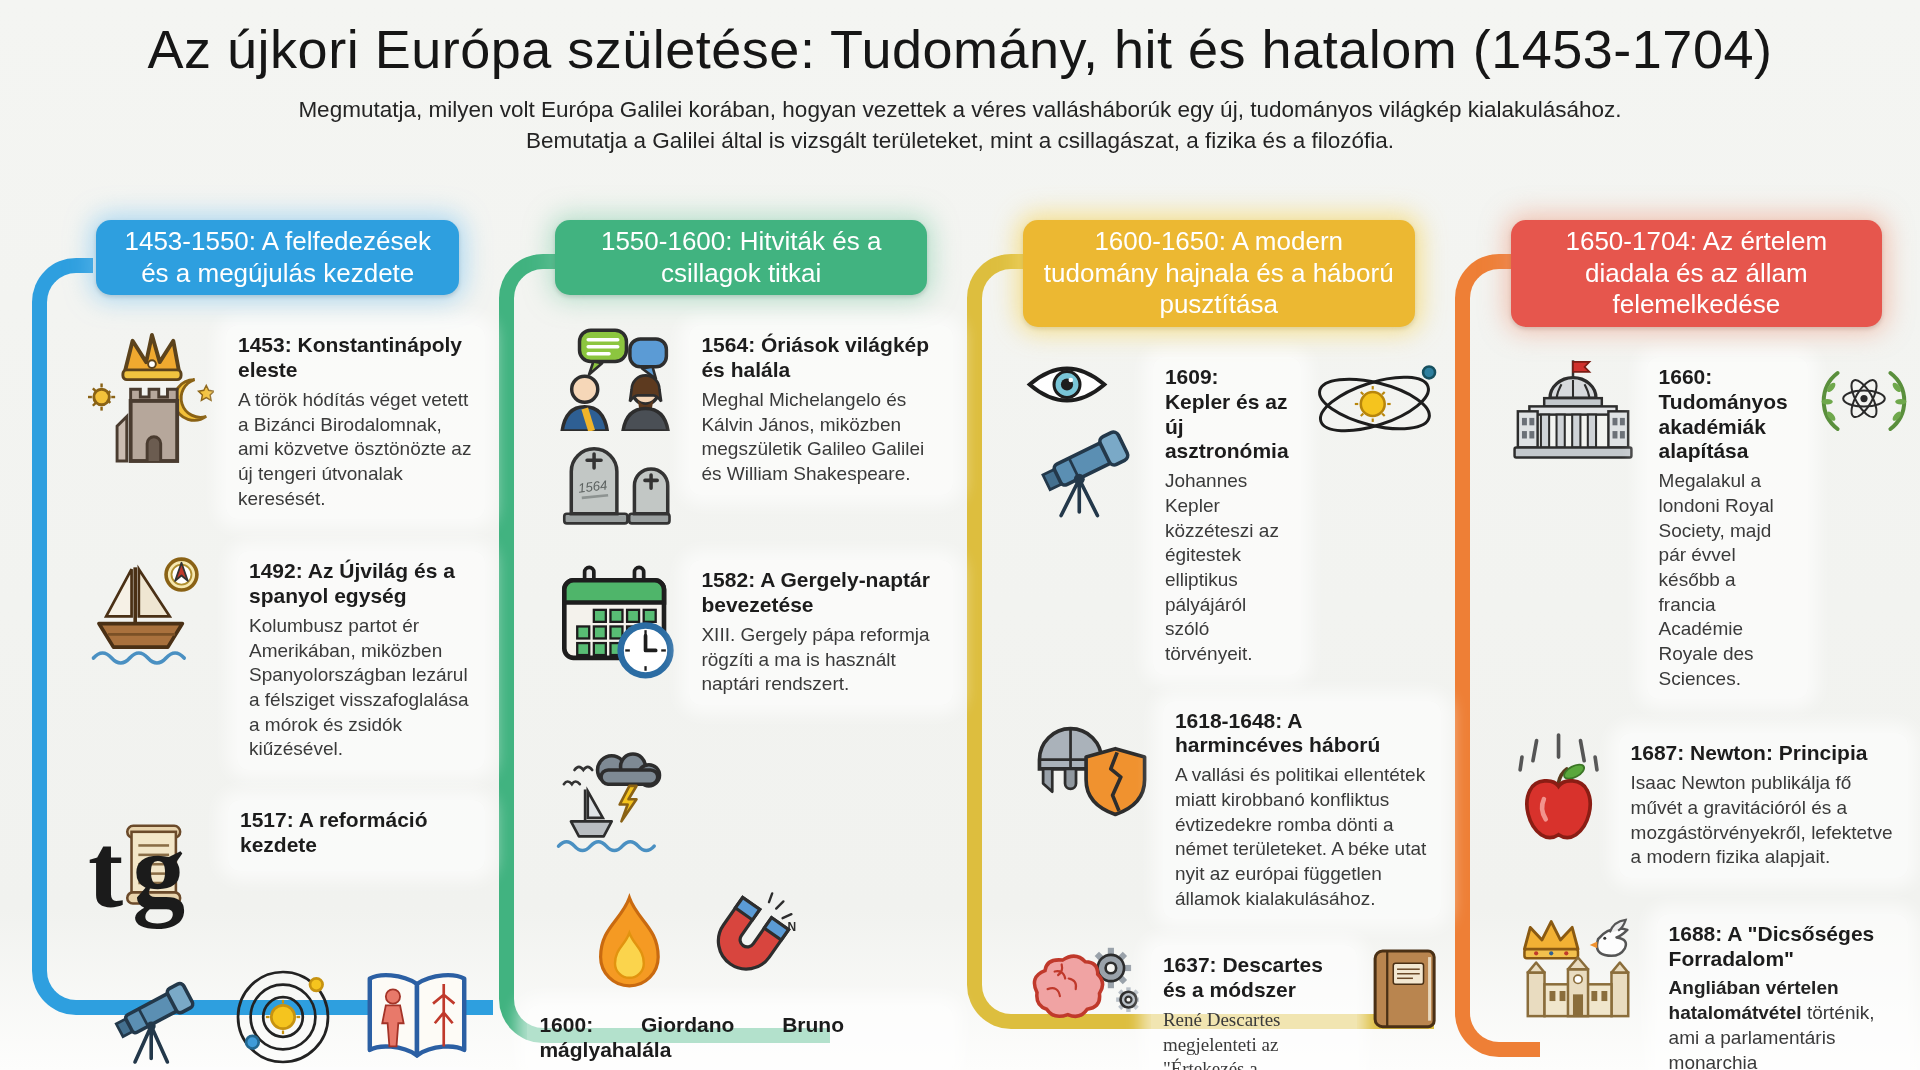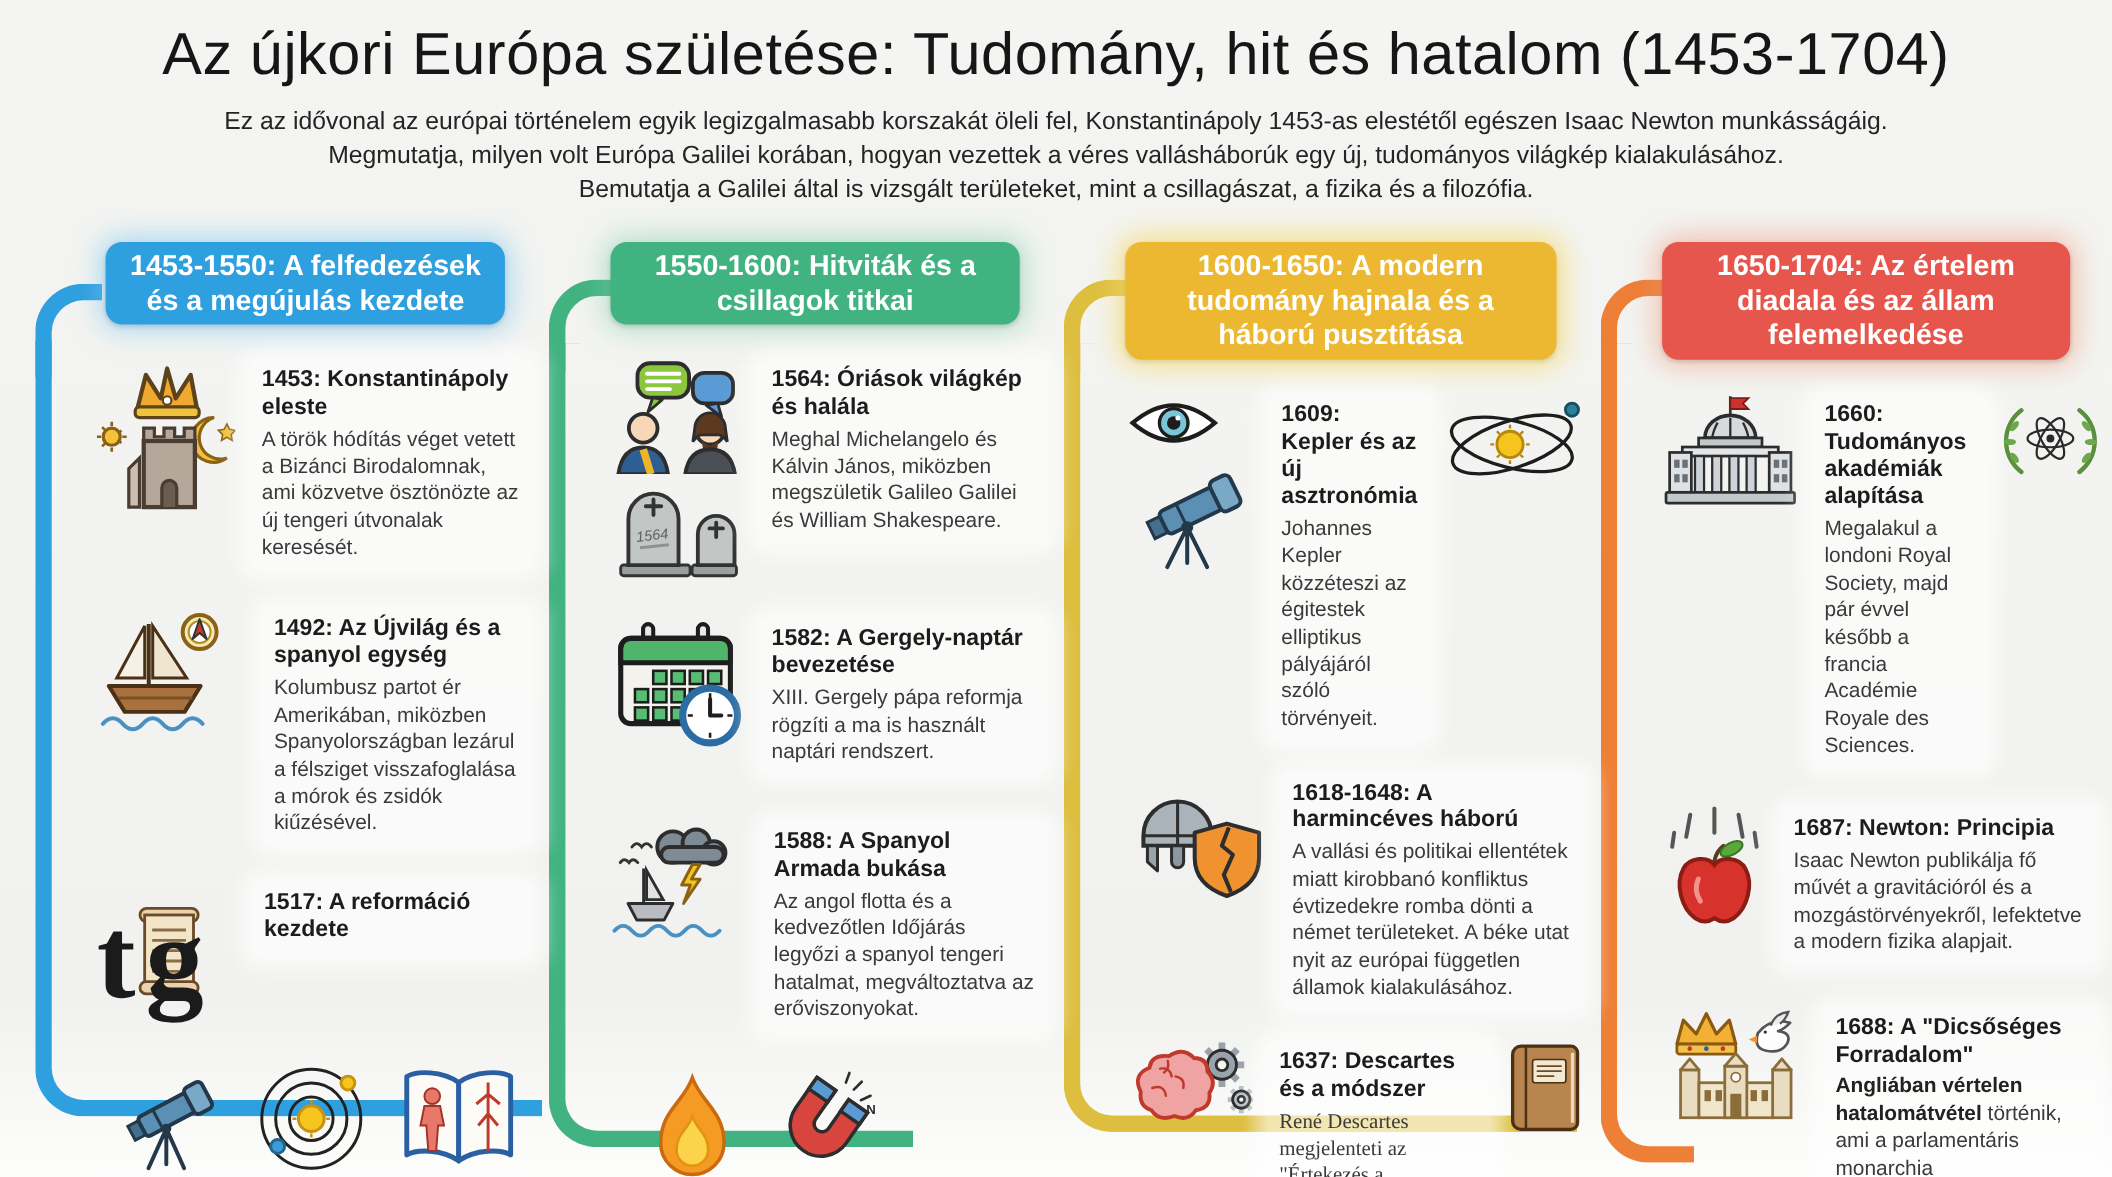--- a/index.html
+++ b/index.html
@@ -10,21 +10,21 @@
   .page-title{font-size:54px;color:#161616;letter-spacing:.5px;font-weight:400;}
   .page-sub{margin-top:14px;font-size:22.5px;color:#242424;line-height:1.38;}
   
   .timeline{position:absolute;top:220px;left:30px;right:6px;bottom:0;display:flex;gap:6px;}
   .col{position:relative;flex:1 1 0;padding:0 6px 0 58px;box-sizing:border-box;}
   
   .snake-top{position:absolute;left:2px;border-top:15px solid var(--line);border-left:15px solid var(--line);border-top-left-radius:44px;height:70px;}
   .snake-main{position:absolute;left:2px;border-left:15px solid var(--line);border-bottom:15px solid var(--line);border-bottom-left-radius:44px;}
   
   .era-header{position:relative;z-index:2;margin:0 26px 30px 0;min-height:72px;border-radius:15px;
-    background:var(--accent);color:#fff;font-size:26px;font-weight:bold;line-height:1.22;
+    background:var(--accent);color:#fff;font-size:26px;font-weight:normal;line-height:1.22;
     display:flex;align-items:center;justify-content:center;text-align:center;padding:6px 20px;box-sizing:border-box;
     box-shadow:0 0 24px 6px var(--glow),0 2px 4px rgba(0,0,0,.18);}
   
   .event{position:relative;z-index:1;display:flex;align-items:flex-start;gap:12px;}
   .icons{flex:0 0 auto;display:flex;align-items:center;gap:6px;}
   .etext{background:rgba(255,255,255,.6);border-radius:12px;padding:8px 12px;box-shadow:0 0 16px 10px rgba(255,255,255,.6);}
   .etitle{font-size:21px;font-weight:bold;color:#1c1c1c;line-height:1.18;margin-bottom:5px;}
   .ebody{font-size:19px;color:#3a3a3a;line-height:1.3;}
   .ebody b{color:#222;}
   .center{text-align:center;}
@@ -33,21 +33,20 @@
   .spread{word-spacing:42px;}
   svg{display:block;}
 </style>
 </head>
 <body>
 <div class="canvas">
 
   <div class="page-head">
     <div class="page-title">Az újkori Európa születése: Tudomány, hit és hatalom (1453-1704)</div>
     <div class="page-sub">
-      <div>Ez az idővonal az európai történelem egyik legizgalmasabb korszakát öleli fel, Konstantinápoly 1453-as elestétől egészen Isaac Newton munkásságáig.</div>
       <div>Megmutatja, milyen volt Európa Galilei korában, hogyan vezettek a véres vallásháborúk egy új, tudományos világkép kialakulásához.</div>
       <div>Bemutatja a Galilei által is vizsgált területeket, mint a csillagászat, a fizika és a filozófia.</div>
     </div>
   </div>
 
   <div class="timeline">
 
     <div class="col" style="--accent:#2E9FDF;--line:#2E9FDF;--glow:rgba(120,195,240,.55);">
       <div class="snake-top" style="top:38px;width:46px;"></div>
       <div class="snake-main" style="top:90px;height:690px;width:446px;"></div>
@@ -265,24 +264,20 @@
                 <circle cx="106" cy="34" r="12" fill="#7e8a94"></circle>
               <rect x="52" y="28" width="64" height="16" rx="8" fill="#7e8a94"></rect>
             </g>
             <path d="M84 46 l-11 21 h9 l-7 19 l17 -25 h-9 l9 -15 Z" fill="#f5c41e" stroke="#8a6215" stroke-width="3" stroke-linejoin="round"></path>
             <line x1="34" y1="50" x2="34" y2="86" stroke="#2d2d2d" stroke-width="3"></line>
             <path d="M37 52 L54 82 H37 Z" fill="#dfe3e6" stroke="#2d2d2d" stroke-width="3"></path>
             <path d="M18 86 h46 l-9 17 h-28 Z" fill="#b9bdc1" stroke="#2d2d2d" stroke-width="3" stroke-linejoin="round"></path>
             <path d="M4 114 q9 -10 18 0 q9 10 18 0 q9 -10 18 0 q9 10 18 0 q9 -10 18 0 q9 10 18 0" stroke="#4a90c2" stroke-width="4" fill="none" stroke-linecap="round"></path>
           </svg>
         </span>
-        <div class="etext">
-          <div class="etitle" style="max-width:280px;">1588: A Spanyol Armada bukása</div>
-          <div class="ebody" style="max-width:290px;">Az angol flotta és a kedvezőtlen Időjárás legyőzi a spanyol tengeri hatalmat, megváltoztatva az erőviszonyokat.</div>
-        </div>
       </div>
 
       <div class="event stacked">
         <span class="icons" style="gap:26px;margin:0 0 10px 36px;justify-content:flex-start;">
           <span>
             <svg viewBox="0 0 95 125" width="76" height="100">
               <path d="M48 6 C58 34 84 44 84 80 a36 36 0 0 1 -72 0 C12 44 38 34 48 6 Z" fill="#f59a23" stroke="#c96a10" stroke-width="4"></path>
               <path d="M48 50 C54 66 66 70 66 88 a18 18 0 0 1 -36 0 C30 70 42 66 48 50 Z" fill="#fbd44c" stroke="#e2930f" stroke-width="3"></path>
             </svg>
           </span>

